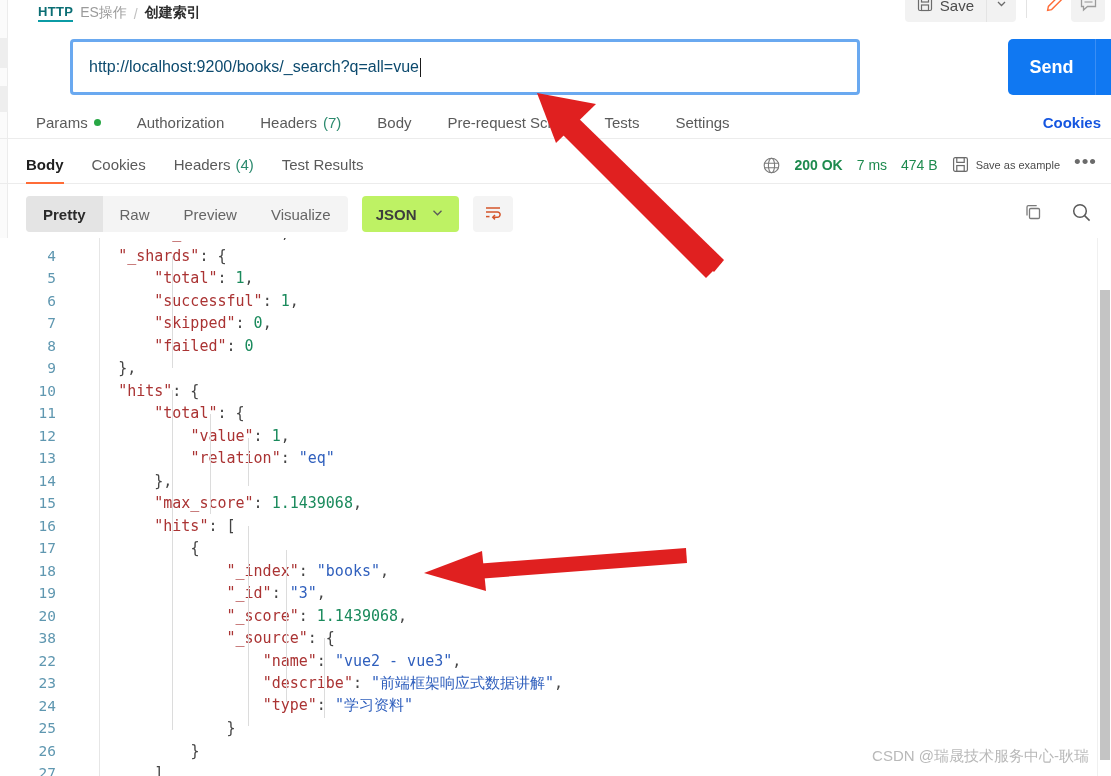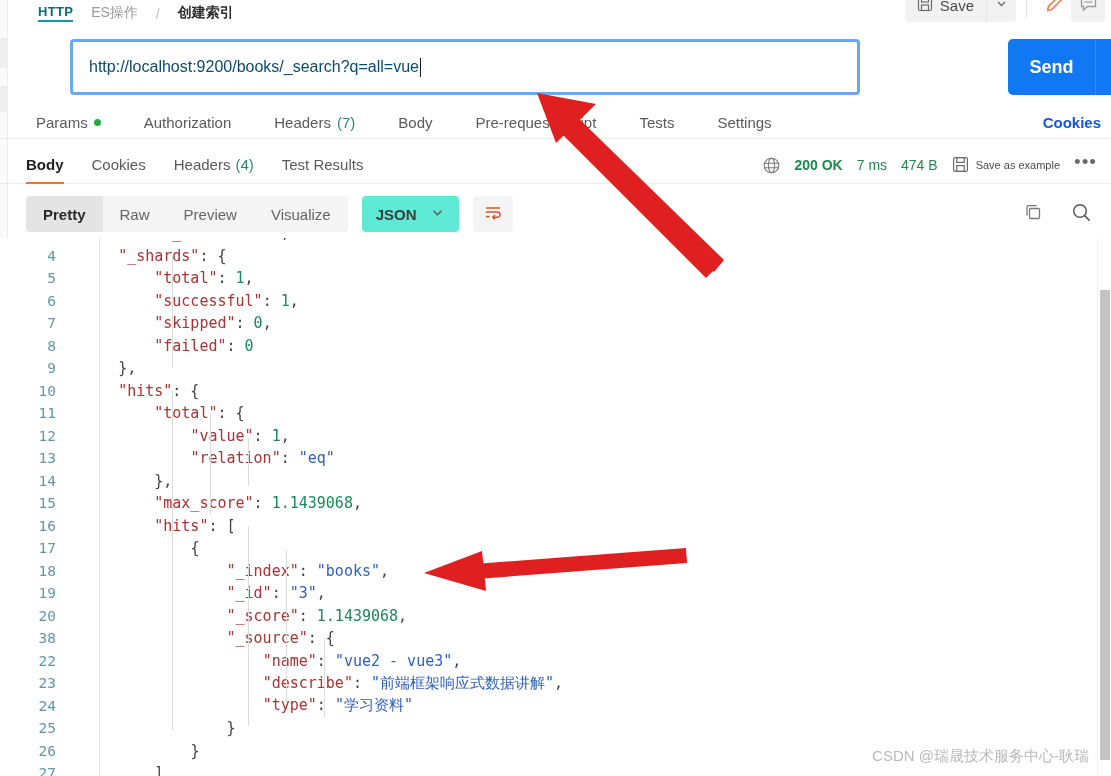--- a/index.html
+++ b/index.html
@@ -21,21 +21,21 @@
     position: absolute; left: 0; top: 0; width: 8px; height: 776px;
     background: #fbfbfb; border-right: 1px solid #ececec;
   }
   .left-rail-block {
     position: absolute; left: 0; width: 8px; background: #eeeeee;
   }
 
   
   .breadcrumb-row {
     position: absolute; left: 0; top: 0; width: 1111px; height: 22px;
-    display: flex; align-items: flex-end; padding-left: 38px; gap: 18px;
+    display: flex; align-items: flex-end; padding-left: 38px; gap: 7px;
     overflow: hidden;
   }
   .bc-http {
     font-size: 13px; color: #0b6e74; font-weight: 700;
     border-bottom: 2px solid #0b9ba5; padding-bottom: 1px; letter-spacing: .3px;
   }
   .bc-seg { font-size: 14px; color: #9b9b9b; }
   .bc-sep { font-size: 14px; color: #c0c0c0; }
   .bc-cur { font-size: 14px; color: #2b2b2b; font-weight: 700; }
 
@@ -98,21 +98,21 @@
   }
   .send-caret {
     width: 41px; background: #1078f2; border-radius: 0 5px 5px 0;
     display: flex; align-items: center; justify-content: center;
     border-left: 1px solid #3a8ef5;
   }
 
   
   .req-tabs {
     position: absolute; left: 0; top: 106px; width: 1111px; height: 33px;
-    display: flex; align-items: center; padding-left: 36px; gap: 7px;
+    display: flex; align-items: center; padding-left: 36px; gap: 0;
     border-bottom: 1px solid #ececec;
   }
   .rtab {
     font-size: 15px; color: #5a5a5a; margin-right: 36px;
     display: flex; align-items: center; gap: 6px; white-space: nowrap;
   }
   .rtab .dot {
     width: 7px; height: 7px; border-radius: 50%; background: #28a745;
     display: inline-block;
   }
@@ -160,21 +160,21 @@
   .seg-group {
     display: flex; background: #f4f4f4; border-radius: 4px; height: 36px;
     align-items: flex-end; overflow: hidden;
   }
   .seg {
     height: 36px; padding: 0 17px; display: flex; align-items: center;
     font-size: 15px; color: #656565;
   }
   .seg.active { background: #e4e4e4; color: #2a2a2a; font-weight: 700; }
   .json-sel {
-    margin-left: 14px; height: 36px; background: #5eead4; border-radius: 4px;
+    margin-left: 14px; height: 36px; background: #bef264; border-radius: 4px;
     display: flex; align-items: center; gap: 13px; padding: 0 14px;
     font-size: 15px; color: #3d3d3d; font-weight: 700;
   }
   .wrap-btn {
     margin-left: 14px; width: 40px; height: 36px; background: #f4f4f4;
     border-radius: 4px; display: flex; align-items: center; justify-content: center;
   }
   .fmt-right {
     position: absolute; right: 18px; top: 190px; height: 48px;
     display: flex; align-items: center; gap: 26px;

